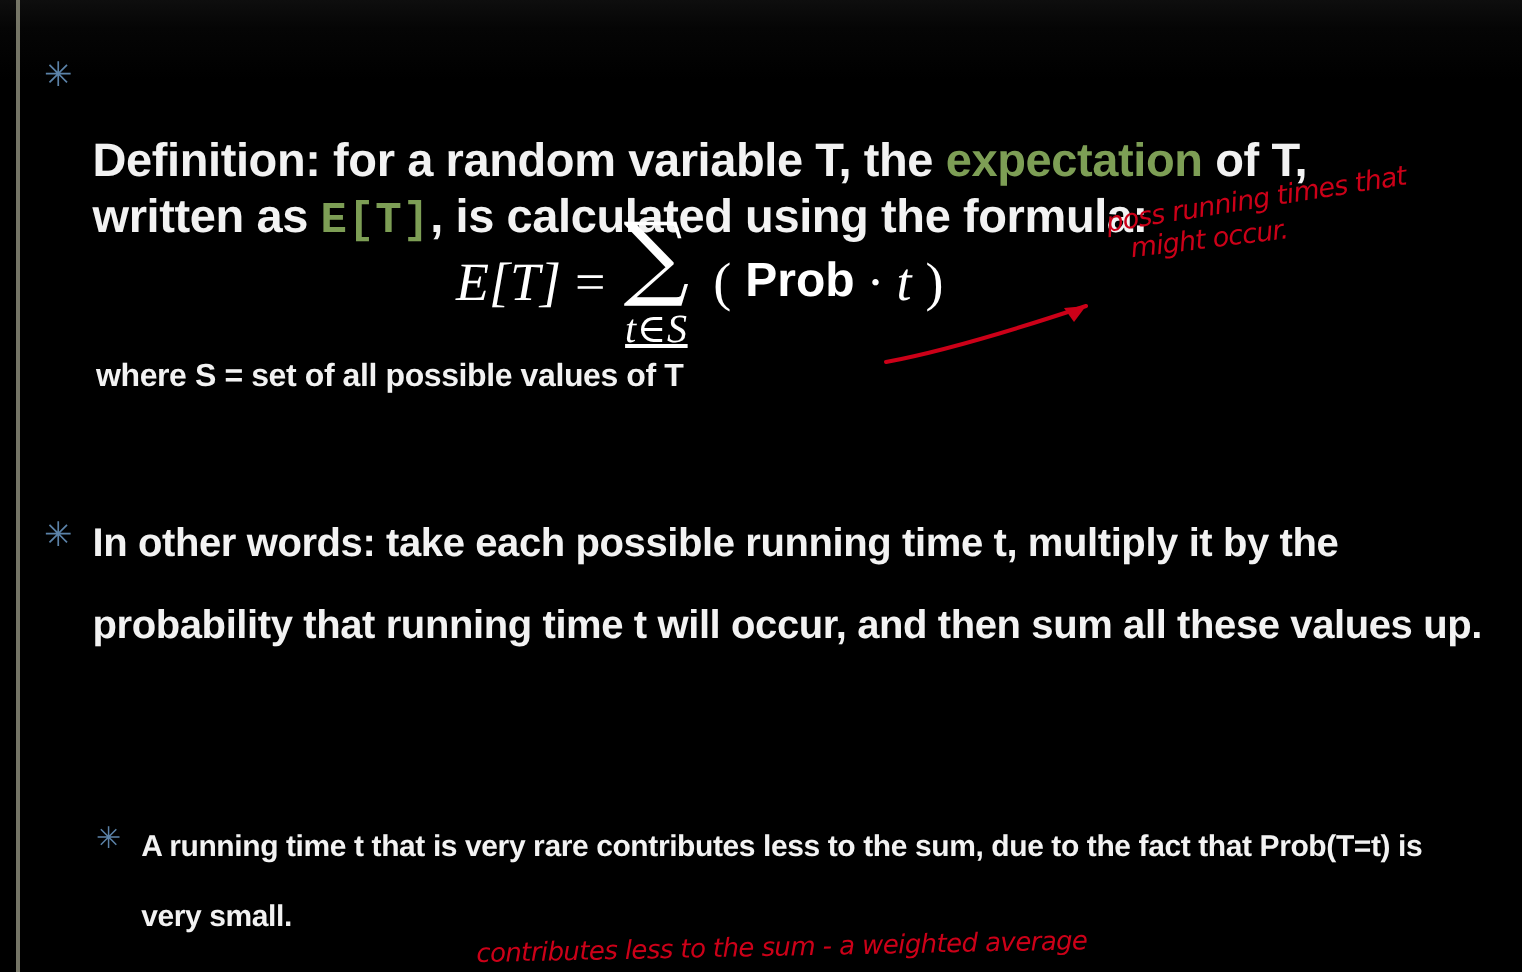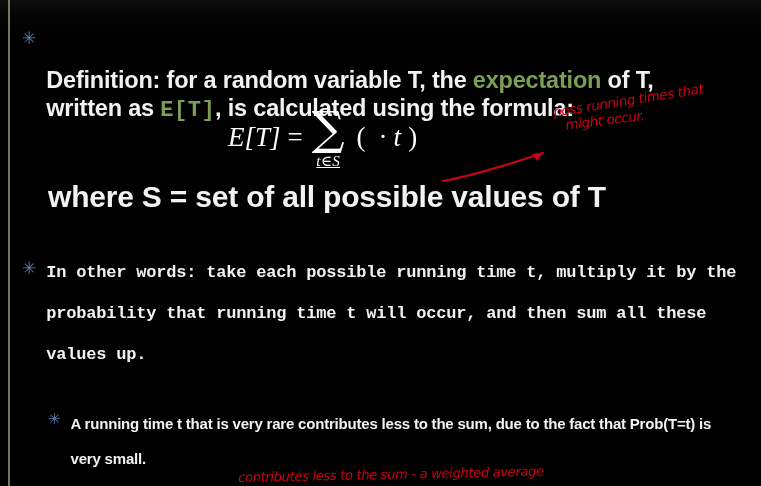--- a/index.html
+++ b/index.html
@@ -101,56 +101,55 @@
     position: relative;
     top: 2px;
   }
   #formula .sigma {
     font-size: 46px;
     line-height: 0.82;
     font-family: "DejaVu Serif", "Liberation Serif", serif;
     font-weight: normal;
   }
   #formula .sigma-sub {
-    font-size: 15px;
+    font-size: 20px;
     font-style: italic;
     margin-top: 4px;
     letter-spacing: 0.3px;
     text-decoration: underline;
   }
   #formula .prob {
     font-family: "Liberation Sans", sans-serif;
     font-weight: bold;
     font-size: 24px;
     font-style: normal;
   }
   #formula .dot { margin: 0 6px; font-style: normal; }
   
   #where-line {
     position: absolute;
     left: 48px;
     top: 180px;
     color: #f2f2f2;
     font-weight: bold;
-    font-size: 30px;
+    font-size: 16px;
     font-family: "Liberation Sans", sans-serif;
     letter-spacing: -0.2px;
   }
   
   #block-inotherwords {
     left: 22px;
     top: 252px;
     width: 730px;
   }
   #block-inotherwords .bullet-glyph { margin-top: 8px; margin-right: 10px; }
   #block-inotherwords .btext {
-    font-size: 17px;
+    font-size: 20px;
     line-height: 41px;
     width: 700px;
-    font-family: Liberation Mono, monospace;
   }
   
   #block-subbullet {
     left: 48px;
     top: 406px;
     width: 700px;
   }
   #block-subbullet .bullet-glyph { margin-top: 6px; margin-right: 10px; }
   #block-subbullet .btext {
     font-size: 15px;
@@ -209,20 +208,21 @@
   </div>
 
   <div id="formula">
     <span class="ital">E[T]</span>
     <span class="eq">=</span>
     <span class="sigma-wrap">
       <span class="sigma">∑</span>
       <span class="sigma-sub">t∈S</span>
     </span>
     <span class="eq">(</span>
+    <span class="prob">Prob</span>
     <span class="dot">·</span>
     <span class="ital">t</span>
     <span class="eq">)</span>
   </div>
 
   <div id="where-line">where S = set of all possible values of T</div>
 
   <div class="bullet-row" id="block-inotherwords">
     <span class="bullet-glyph">✳</span>
     <div class="btext">In other words: take each possible running time t, multiply it by the probability that running time t will occur, and then sum all these values up.</div>

